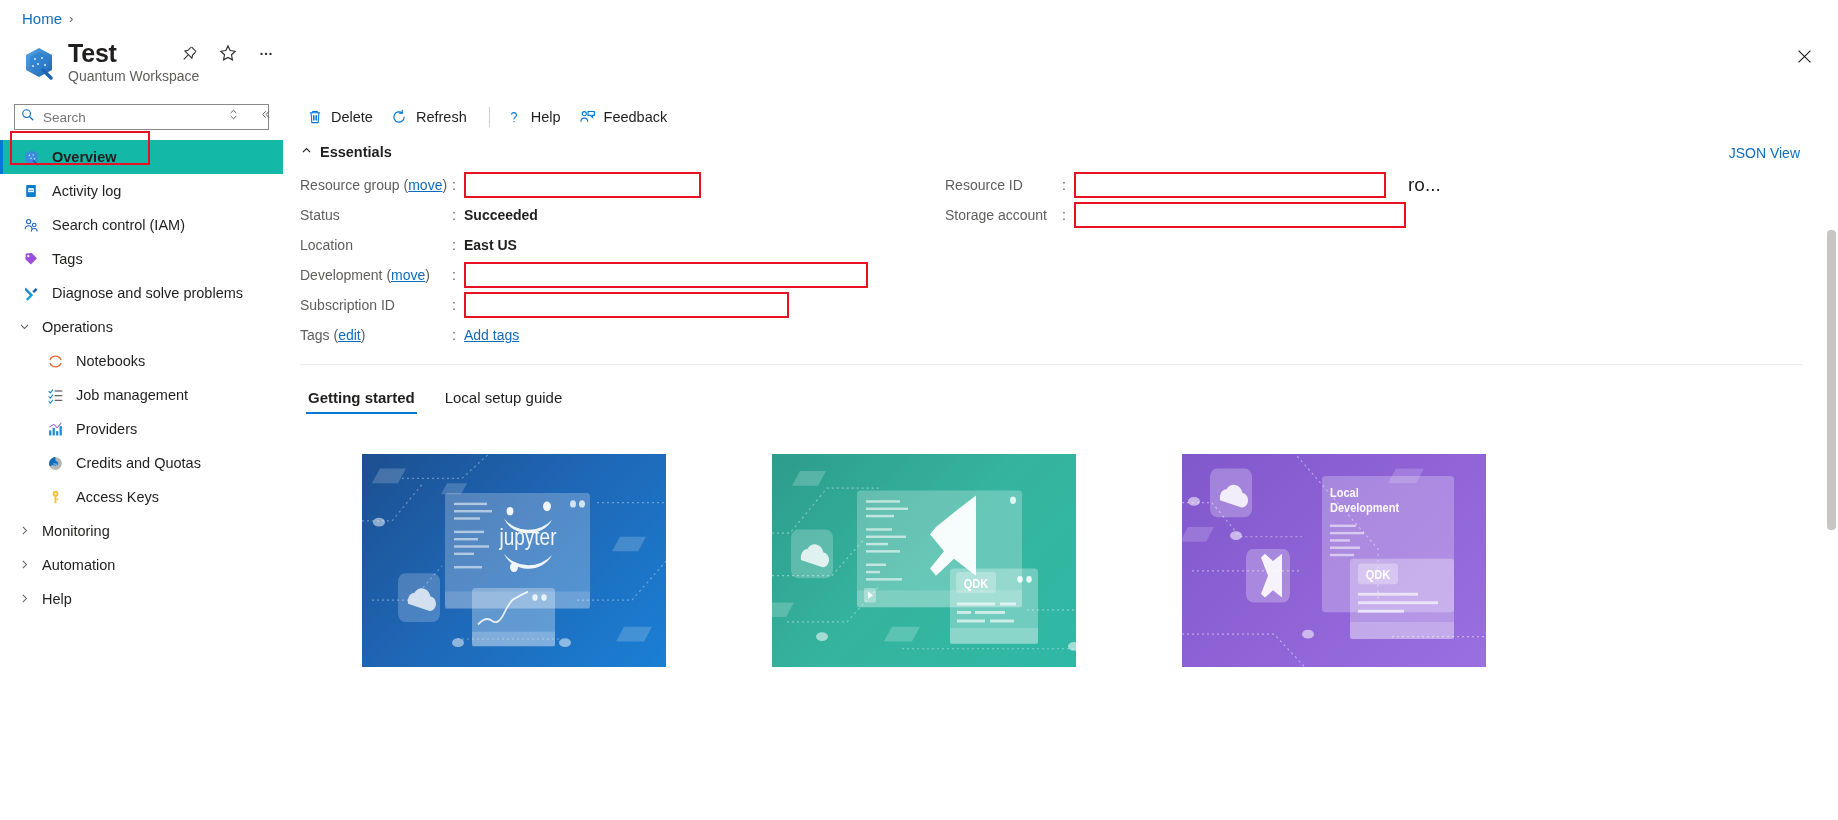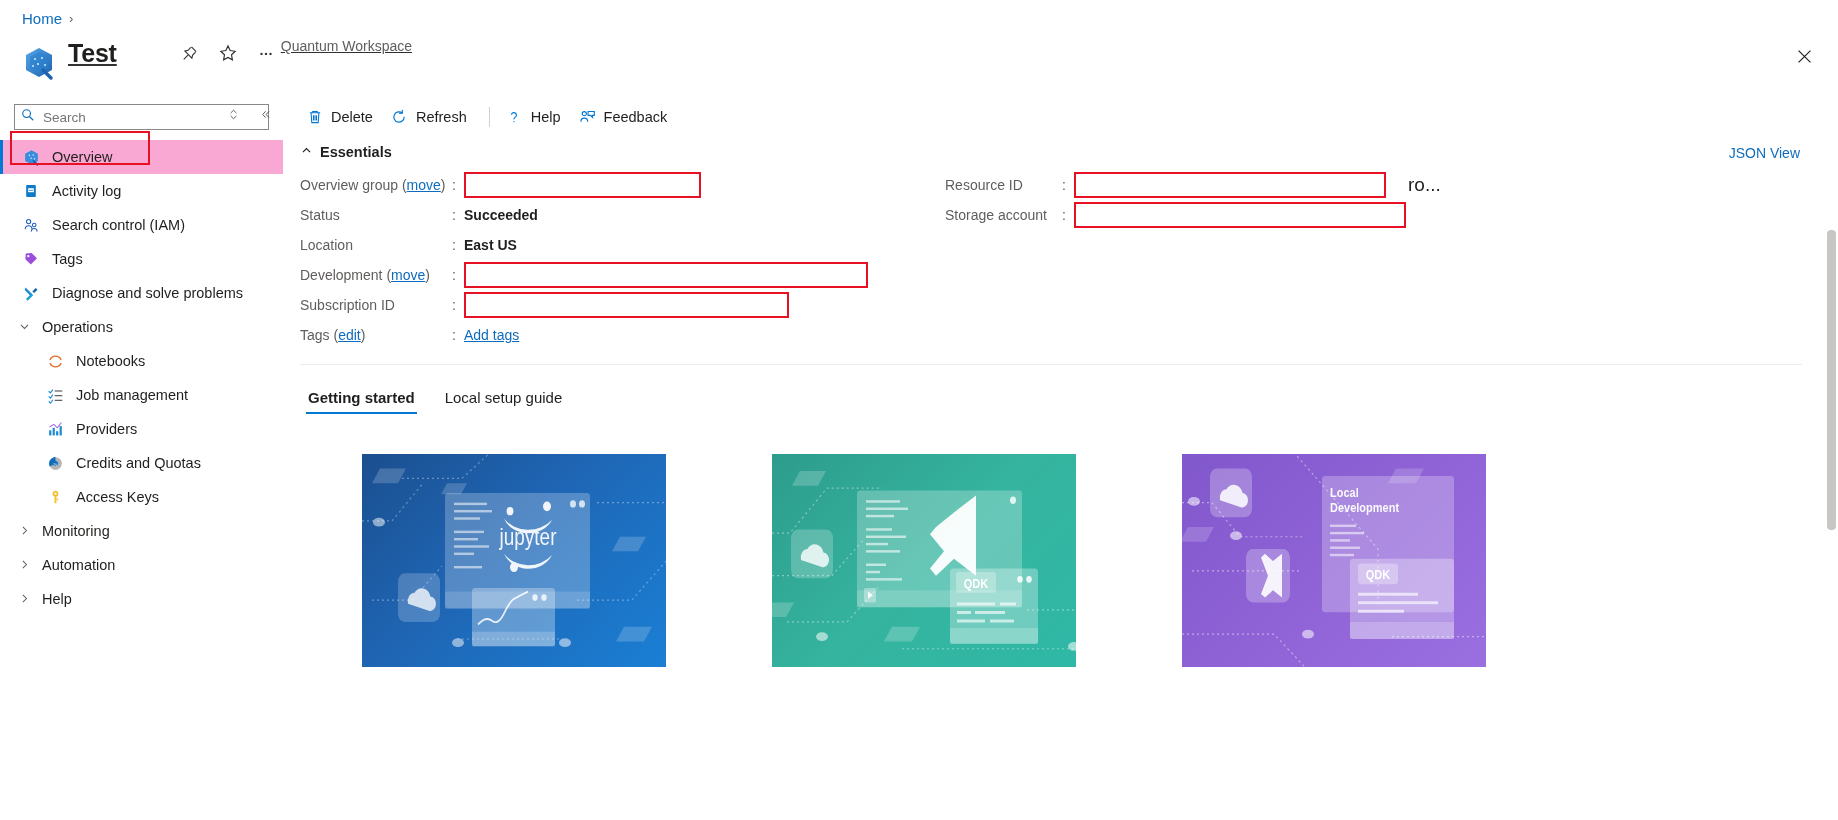--- a/index.html
+++ b/index.html
@@ -20,21 +20,21 @@
   }
   .breadcrumb .crumb { color: #0f6cbd; cursor: pointer; }
   .breadcrumb .sep { color: #605e5c; font-size: 13px; }
 
   
   .titlewrap {
     position: absolute; left: 22px; top: 38px;
     display: flex; align-items: flex-start; gap: 12px;
   }
   .res-icon { width: 34px; height: 36px; margin-top: 8px; }
-  .title-texts { display: flex; flex-direction: row; text-decoration: underline; }
+  .title-texts { display: flex; flex-direction: column; }
   .title-row { display: flex; align-items: center; gap: 0px; }
   .page-title {
     font-size: 25px; font-weight: 600; color: #201f1e; line-height: 30px;
     letter-spacing: -0.2px;
   }
   .title-actions { display: flex; align-items: center; gap: 8px; margin-left: 58px; }
   .icon-btn {
     width: 30px; height: 30px; display: flex; align-items: center; justify-content: center;
     border: none; background: transparent; cursor: pointer; color: #323130;
   }
@@ -67,21 +67,21 @@
   }
   .side-ic { width: 20px; height: 20px; display:flex; align-items:center; justify-content:center;
     cursor: pointer; color:#605e5c; }
 
   .navlist { margin-top: 10px; }
   .navitem {
     position: relative; display: flex; align-items: center; height: 34px;
     padding-left: 22px; font-size: 14.5px; color: #201f1e; cursor: pointer;
     gap: 12px;
   }
-  .navitem.selected { background: #f9a8d4; }
+  .navitem.selected { background: #14b8a6; font-weight: bold; }
   .navitem.selected::before {
     content:""; position:absolute; left:0; top:0; width:3px; height:100%;
     background: #0078d4;
   }
   .navitem.sub { padding-left: 46px; }
   .navitem .nv-icon { width: 18px; height: 18px; display:flex; align-items:center; justify-content:center; flex:none; }
   .navitem.group { gap: 10px; padding-left: 18px; }
   .chev { width: 14px; height: 14px; flex:none; color:#605e5c; }
 
   .hl-overview {
@@ -476,21 +476,21 @@
       </div>
 
       <span class="json-view">JSON View</span>
 
       <div class="ess-grid">
 
         <div class="ess-col">
 
           <div class="ess-row">
             <span class="ess-label">
-              <span>Overview group</span>
+              <span>Resource group</span>
               (<span class="lnk">move</span>)
             </span>
             <span class="ess-colon">:</span>
             <span class="redacted rb-rg"></span>
           </div>
 
           <div class="ess-row">
             <span class="ess-label">Status</span>
             <span class="ess-colon">:</span>
             <span class="ess-value">Succeeded</span>

